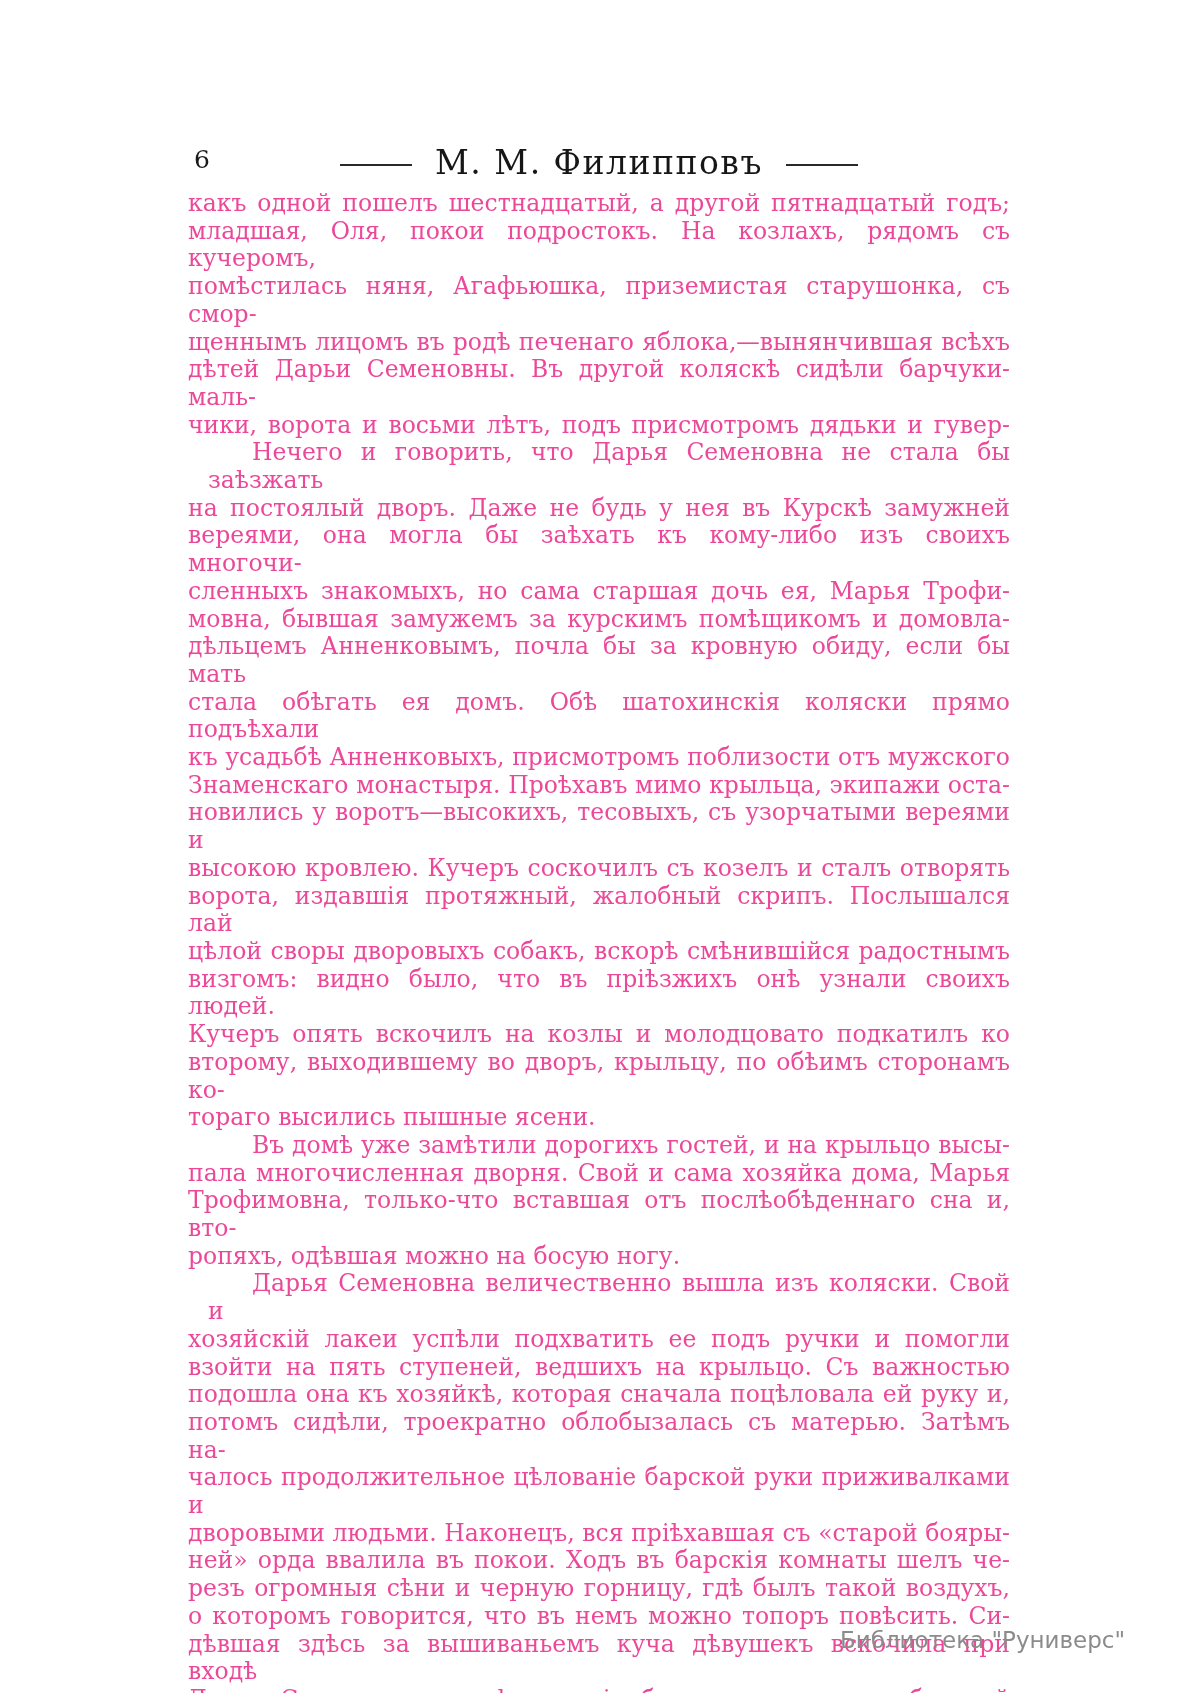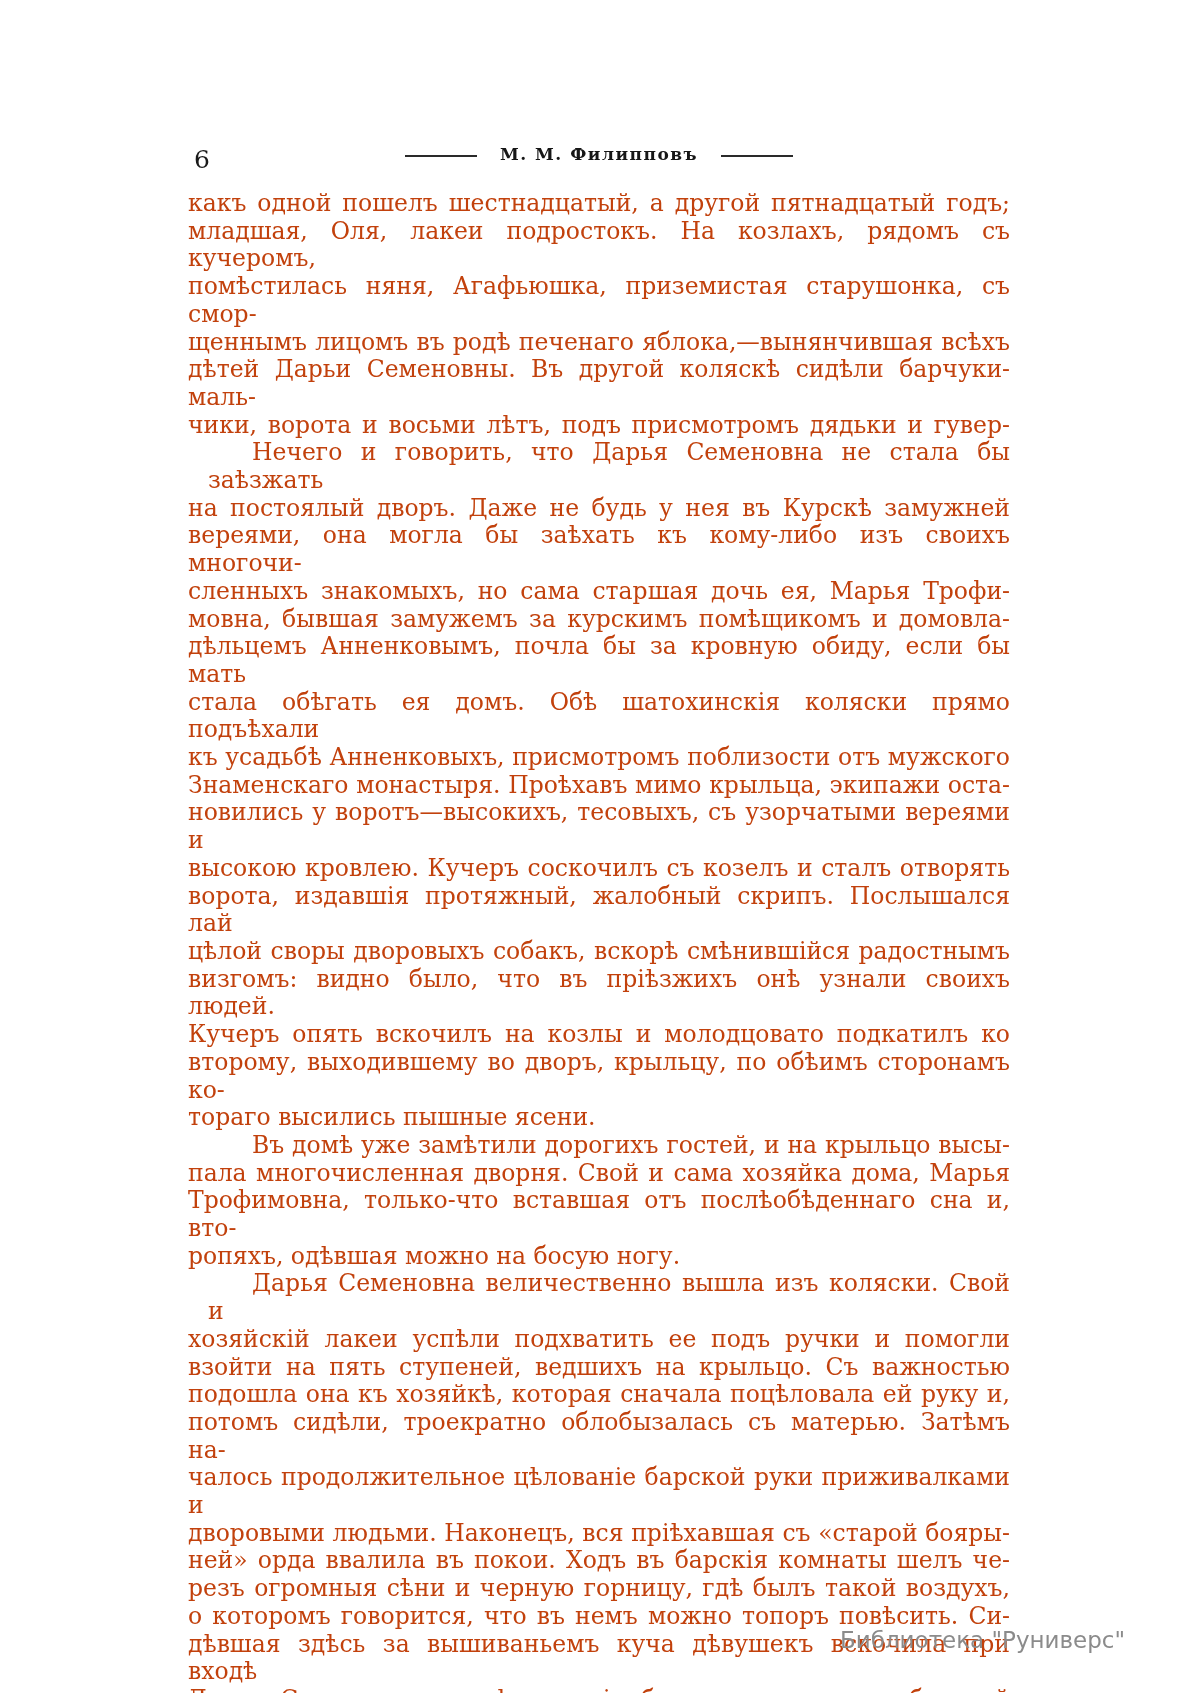--- a/index.html
+++ b/index.html
@@ -34,25 +34,24 @@
     position: absolute;
     left: 0;
     right: 0;
     top: 0;
     text-align: center;
     white-space: nowrap;
   }
   .head-title {
     display: inline-block;
     vertical-align: middle;
-    font-size: 17px;
+    font-size: 33px;
     letter-spacing: 1.5px;
     color: #161616;
     margin: 0 18px;
-    font-weight: bold;
   }
   .head-rule {
     display: inline-block;
     vertical-align: middle;
     width: 72px;
     height: 2px;
     background: #2a2a2a;
     margin-top: 4px;
   }
   .text-block {
@@ -61,21 +60,21 @@
     top: 190px;
     width: 822px;
     font-size: 23.5px;
     line-height: 27.7px;
   }
   .para { margin: 0; }
   .line {
     text-align: justify;
     text-align-last: justify;
     white-space: normal;
-    color: #c2410c;
+    color: #ec4899;
   }
   .line.last {
     text-align-last: left;
   }
   .para.indent .line:first-child {
     text-indent: 44px;
     margin-left: 20px;
   }
   .watermark {
     position: absolute;
@@ -97,21 +96,21 @@
     <span class="head-center">
       <span class="head-rule"></span>
       <span class="head-title">М. М. Филипповъ</span>
       <span class="head-rule"></span>
     </span>
   </div>
 
   <div class="text-block">
       <div class="para">
         <div class="line">какъ одной пошелъ шестнадцатый, а другой пятнадцатый годъ;</div>
-        <div class="line">младшая, Оля, лакеи подростокъ. На козлахъ, рядомъ съ кучеромъ,</div>
+        <div class="line">младшая, Оля, покои подростокъ. На козлахъ, рядомъ съ кучеромъ,</div>
         <div class="line">помѣстилась няня, Агафьюшка, приземистая старушонка, съ смор-</div>
         <div class="line">щеннымъ лицомъ въ родѣ печенаго яблока,—вынянчившая всѣхъ</div>
         <div class="line">дѣтей Дарьи Семеновны. Въ другой коляскѣ сидѣли барчуки-маль-</div>
         <div class="line">чики, ворота и восьми лѣтъ, подъ присмотромъ дядьки и гувер-</div>
       </div>
       <div class="para indent">
         <div class="line">Нечего и говорить, что Дарья Семеновна не стала бы заѣзжать</div>
         <div class="line">на постоялый дворъ. Даже не будь у нея въ Курскѣ замужней</div>
         <div class="line">вереями, она могла бы заѣхать къ кому-либо изъ своихъ многочи-</div>
         <div class="line">сленныхъ знакомыхъ, но сама старшая дочь ея, Марья Трофи-</div>

